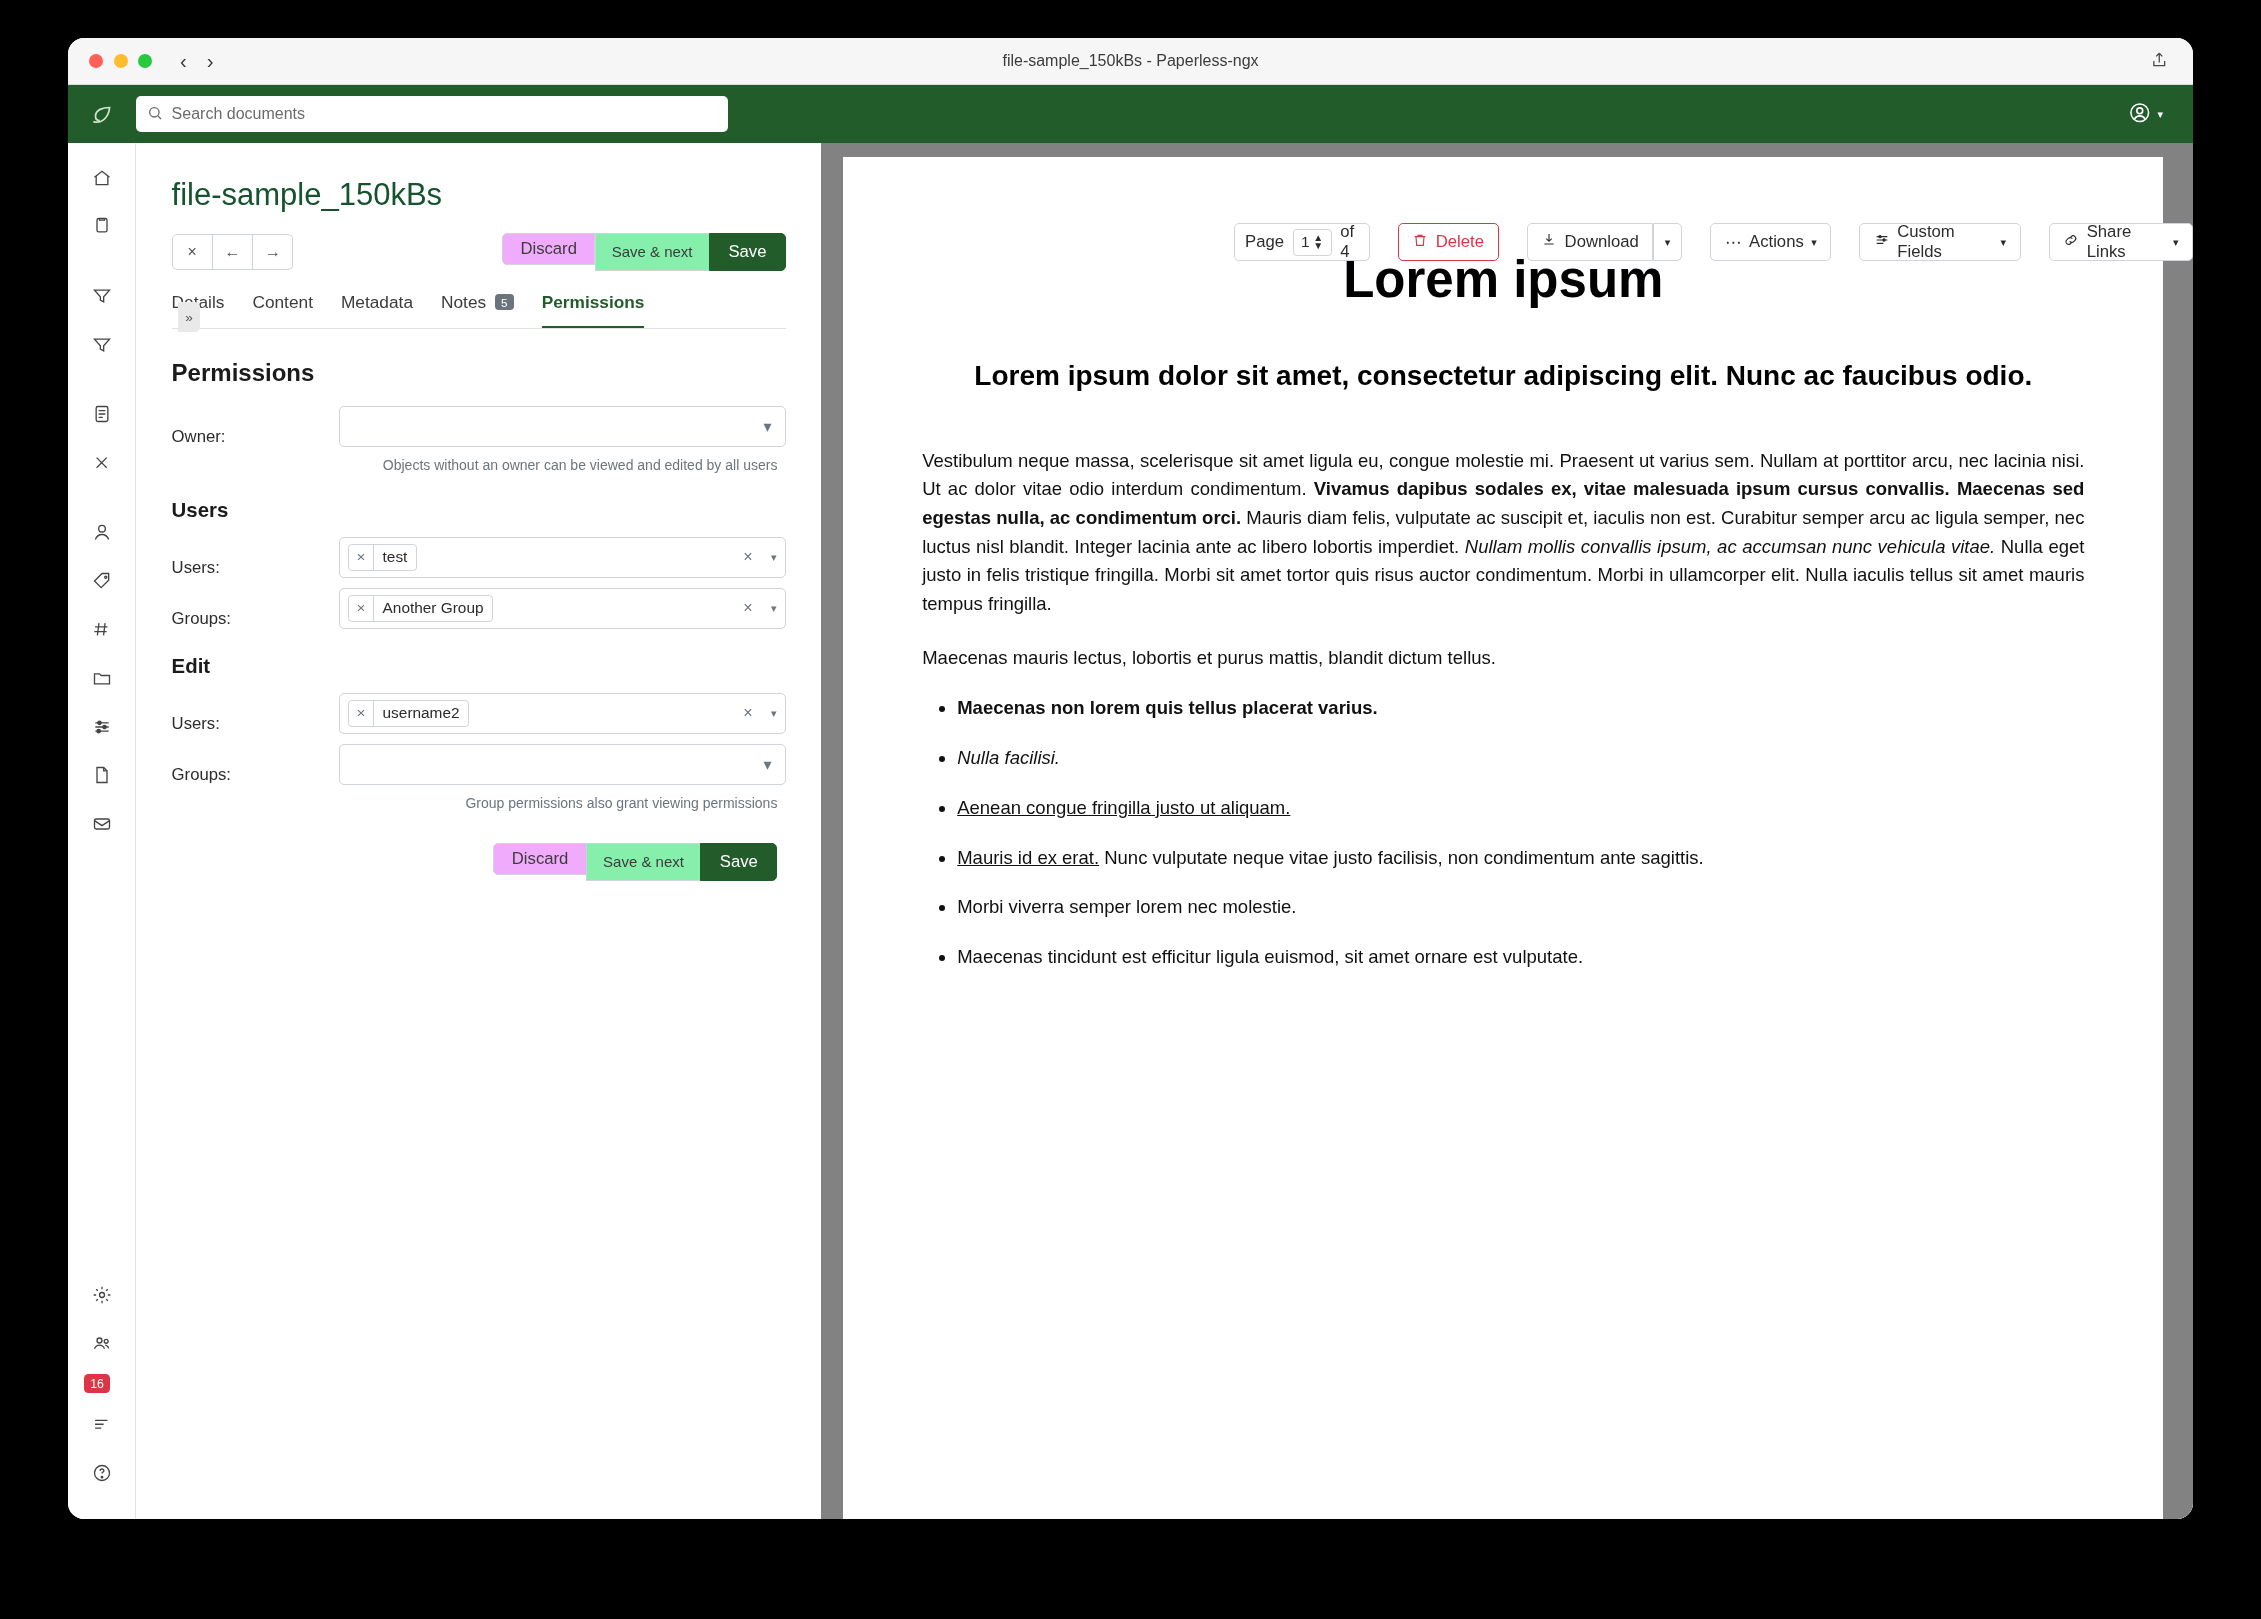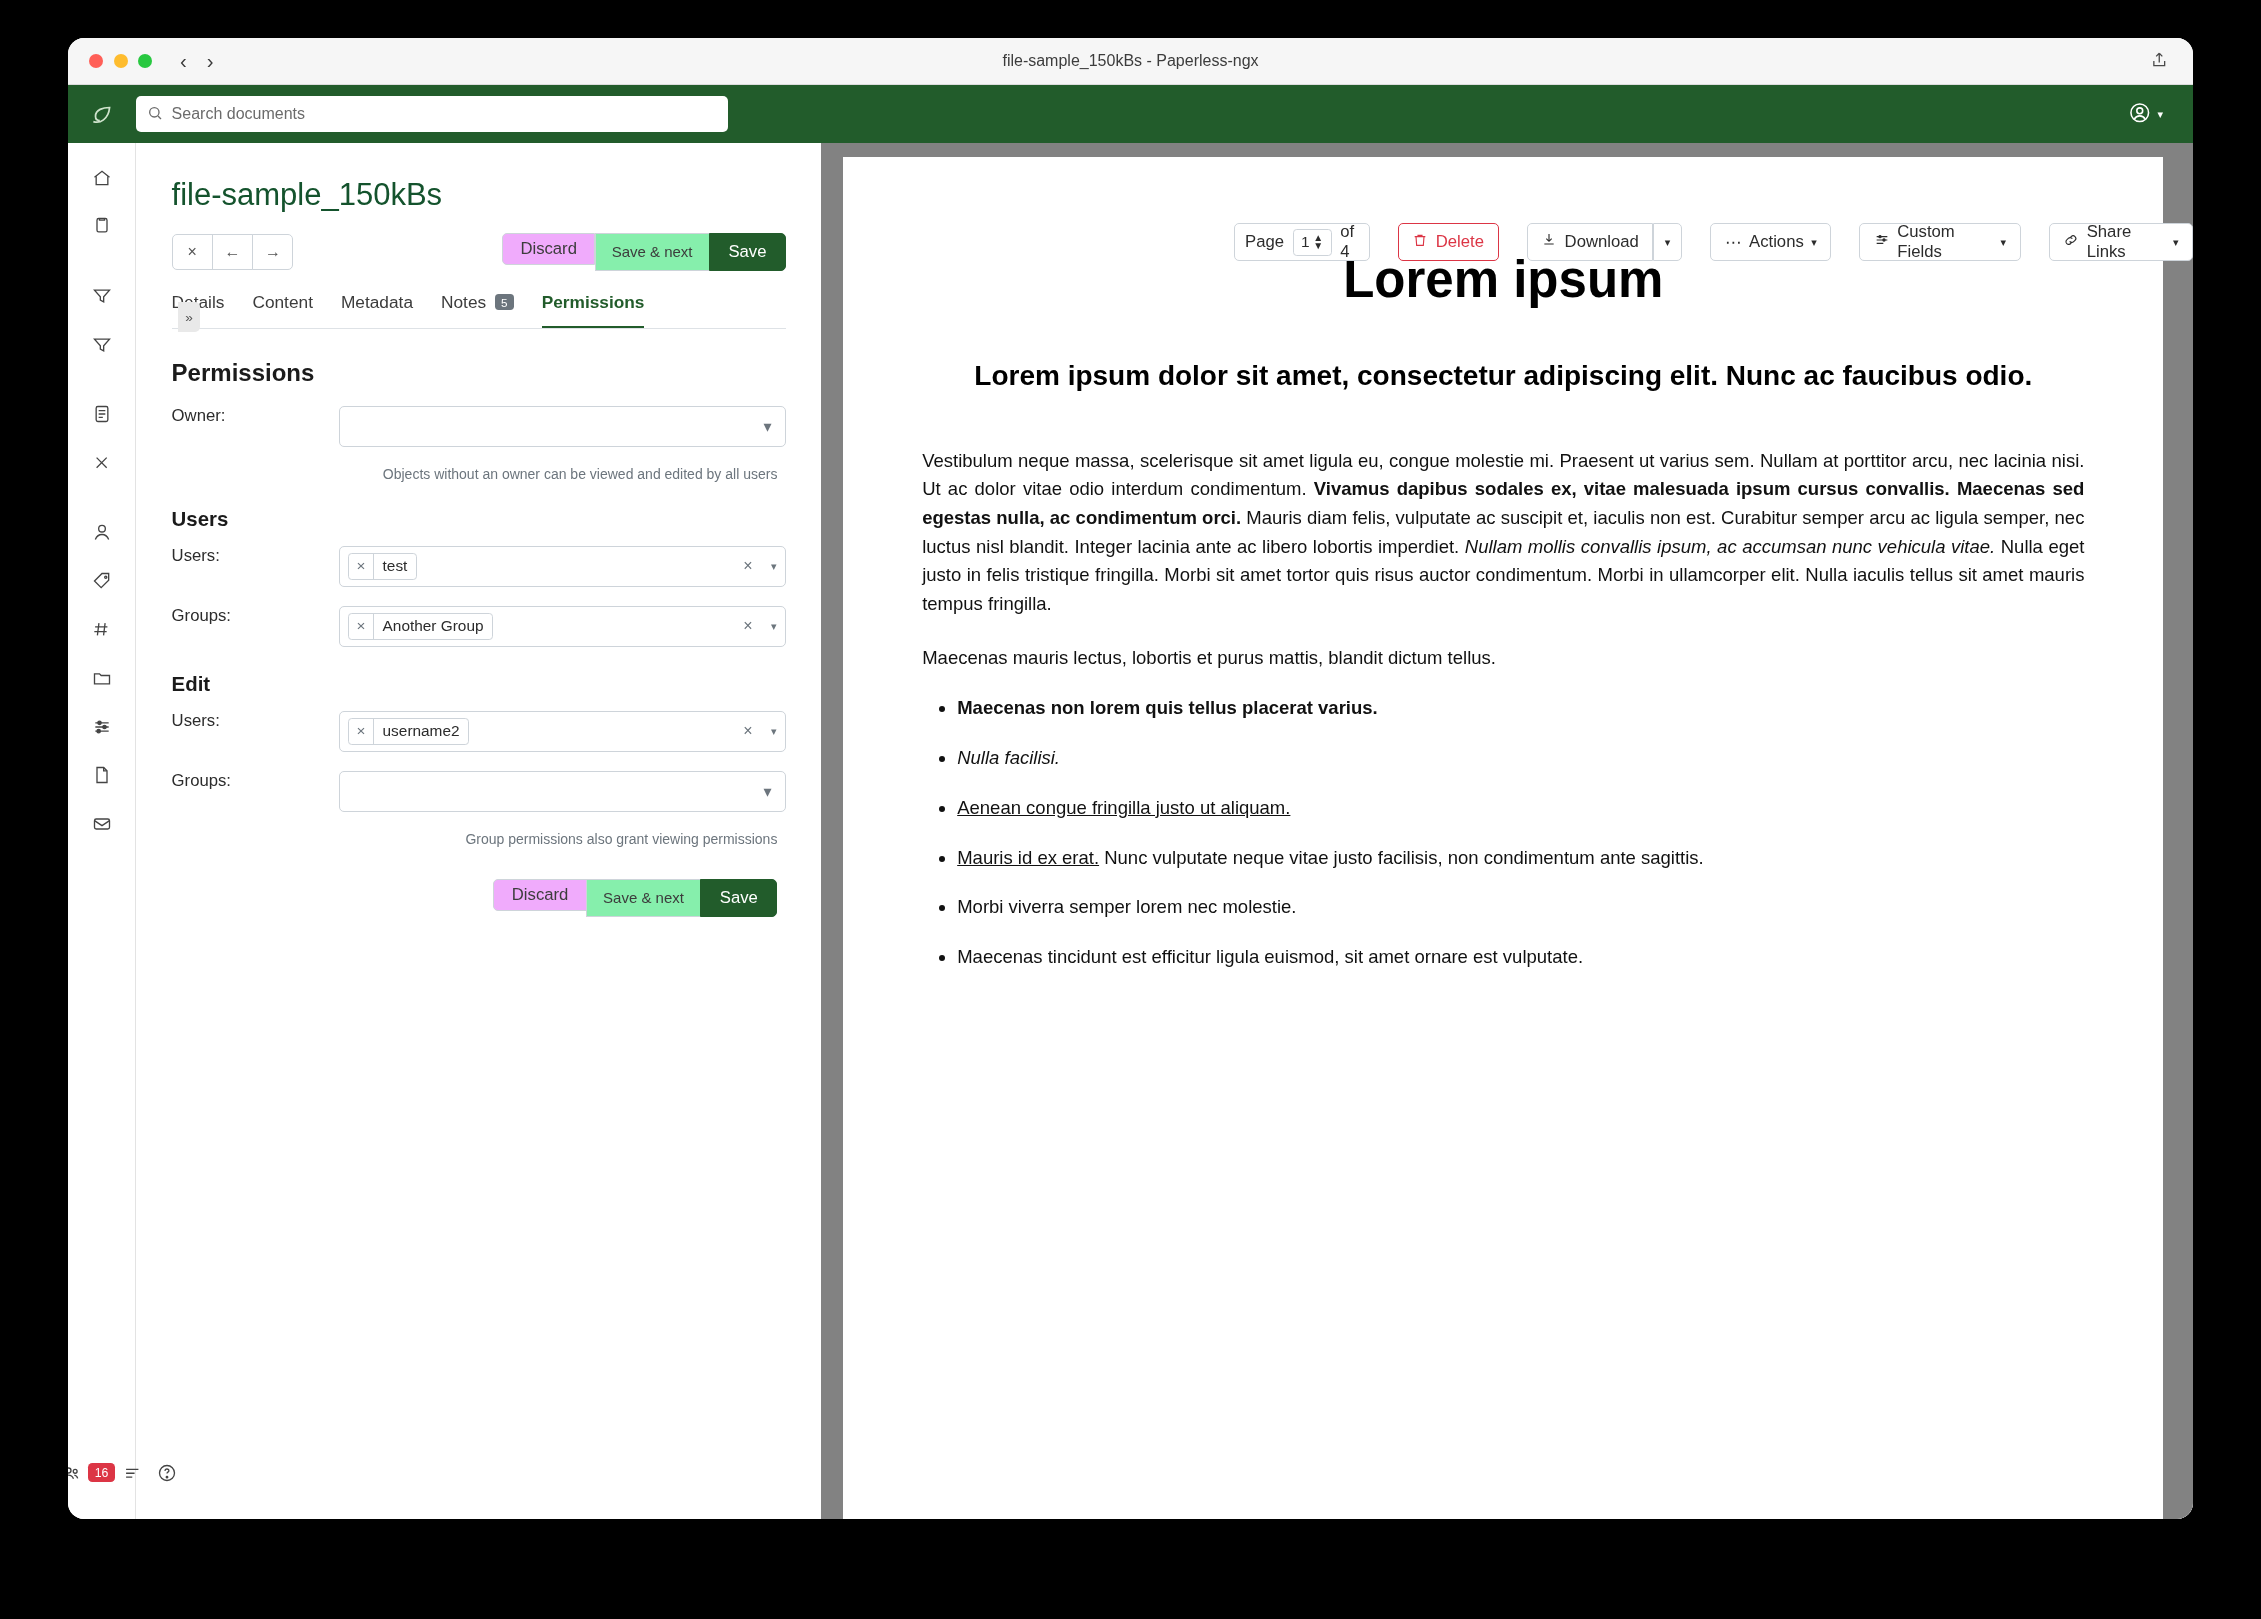--- a/index.html
+++ b/index.html
@@ -78,21 +78,21 @@
     display: flex; align-items: center; justify-content: center;
     color: #444; margin-bottom: 13.6px;
   }
   .side-sep { height: 21px; }
   .side-badge {
     background: #dc3545; color: #fff;
     font-size: 12.3px; border-radius: 4.3px;
     padding: 2.5px 6.2px;
     margin-bottom: 13.6px;
   }
-  .sidebar-bottom { margin-top: auto; display: flex; flex-direction: row; align-items: center; padding-bottom: 15px; }
+  .sidebar-bottom { margin-top: auto; display: flex; flex-direction: column; align-items: flex-start; padding-bottom: 15px; }
   .collapse-tab {
     position: absolute; top: 159px; left: 110px;
     width: 22px; height: 30px;
     background: #e9e9e9;
     border-radius: 0 5px 5px 0;
     display: flex; align-items: center; justify-content: center;
     color: #555; font-size: 13.6px;
   }
   
   .leftpane {
@@ -147,21 +147,21 @@
     border-bottom: 2.5px solid transparent;
     display: flex; align-items: center; gap: 8.6px;
   }
   .tab.active { color: #225c2b; font-weight: 700; border-bottom-color: #225c2b; }
   .tab-badge {
     background: #6c757d; color: #fff;
     font-size: 11.7px; border-radius: 3.7px; padding: 1.9px 6.2px;
   }
   .section-title { font-size: 24px; font-weight: 700; color: #1b1b1b; margin: 30px 0 18.5px 8.6px; }
   .sub-title { font-size: 20.4px; font-weight: 700; color: #1b1b1b; margin: 26px 0 15px 8.6px; }
-  .field-row { display: flex; align-items: flex-start; margin-bottom: 19px; margin-left: 8.6px; }
+  .field-row { display: flex; align-items: flex-end; margin-bottom: 10px; margin-left: 8.6px; }
   .field-label { width: 167px; font-size: 16.7px; color: #2c2c2c; }
   .select {
     flex: 1; height: 41px;
     border: 0.6px solid #ced4da; border-radius: 5px;
     background: #fff;
     display: flex; align-items: center;
     padding: 0 8.6px;
     gap: 7.4px;
     position: relative;
   }

